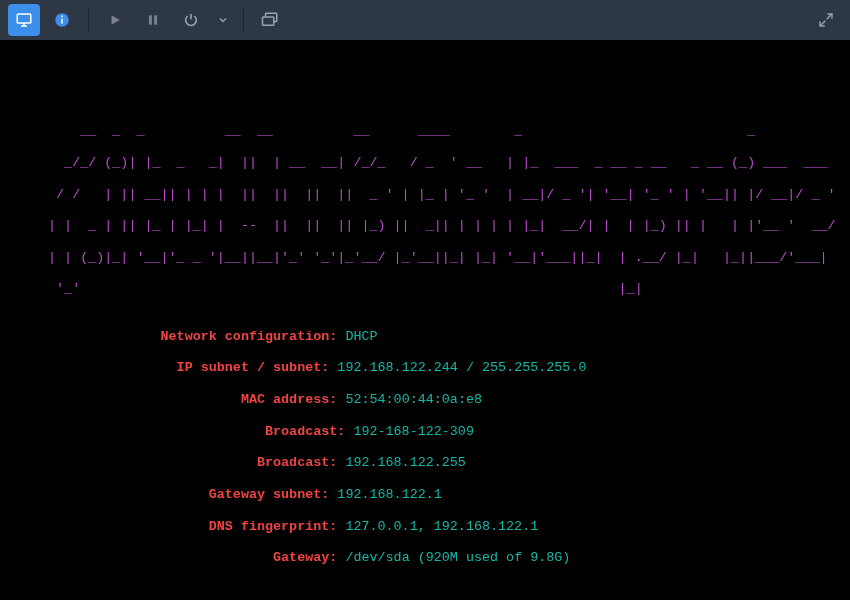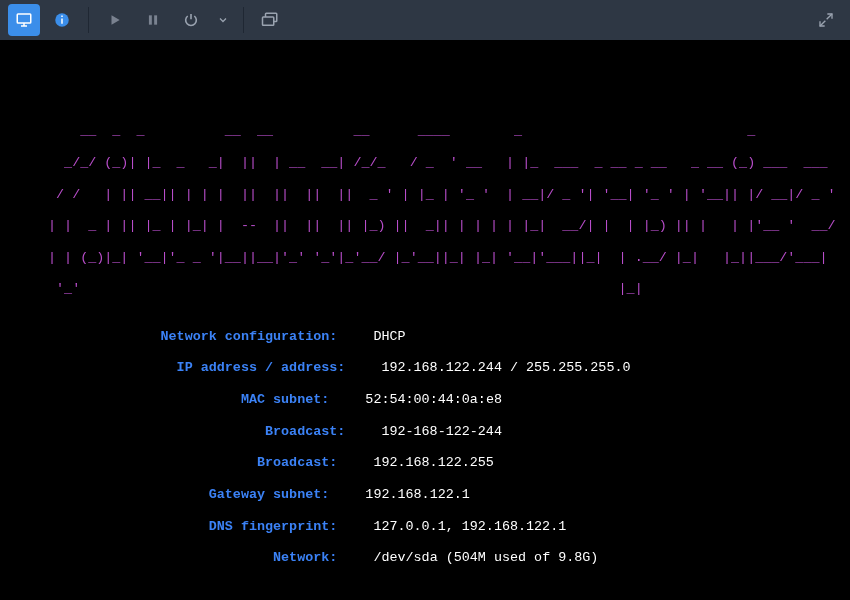--- a/index.html
+++ b/index.html
@@ -18,22 +18,22 @@
     }
     .tb-btn.active { background: #3b8eea; }
     .tb-btn svg { display: block; }
     .tb-sep { width: 1px; height: 26px; background: #1f2733; margin: 0 4px; }
     .tb-spacer { flex: 1; }
     .console {
       padding: 20px 40px 0 40px; width: 100%; height: 560px; background: #000;
       white-space: pre; line-height: 1.18; font-size: 13.4px; letter-spacing: 0;
     }
     .ascii { color: #b84dca; font-weight: normal; }
-    .lbl { color: #3b82f6; font-weight: bold; }
-    .val { color: #ffffff; margin-left: 28px; }
+    .lbl { color: #ef4444; font-weight: bold; }
+    .val { color: #14b8a6; }
     .cert-h { color: #fff; font-weight: bold; }
     .pre-line { display: block; }
   </style>
 </head>
 <body>
 
 <div class="toolbar">
   <div class="tb-btn active">
     <svg width="18" height="18" viewBox="0 0 24 24" fill="none" stroke="#fff" stroke-width="2">
         <rect x="3" y="4" width="18" height="12" rx="1"></rect>
@@ -94,21 +94,21 @@
 </span><span class="pre-line">
 </span><span class="pre-line">
 </span><span class="ascii">     __  _  _          __  __          __      ____        _                            _            </span><span class="pre-line">
 </span><span class="ascii">   _/_/ (_)| |_  _   _|  ||  | __  __| /_/_   / _  ' __   | |_  ___  _ __ _ __   _ __ (_) ___  ___  </span><span class="pre-line">
 </span><span class="ascii">  / /   | || __|| | | |  ||  ||  ||  ||  _ ' | |_ | '_ '  | __|/ _ '| '__| '_ ' | '__|| |/ __|/ _ ' </span><span class="pre-line">
 </span><span class="ascii"> | |  _ | || |_ | |_| |  --  ||  ||  || |_) ||  _|| | | | | |_|  __/| |  | |_) || |   | |'__ '  __/ </span><span class="pre-line">
 </span><span class="ascii"> | | (_)|_| '__|'_ _ '|__||__|'_' '_'|_'__/ |_'__||_| |_| '__|'___||_|  | .__/ |_|   |_||___/'___| </span><span class="pre-line">
 </span><span class="ascii">  '_'                                                                   |_|                        </span><span class="pre-line">
 </span><span class="pre-line">
 </span><span>               <span class="lbl">Network configuration:</span> <span class="val">DHCP</span></span><span class="pre-line">
-</span><span>                 <span class="lbl">IP address / address:</span> <span class="val">192.168.122.244 / 255.255.255.0</span></span><span class="pre-line">
-</span><span>                         <span class="lbl">MAC subnet:</span> <span class="val">52:54:00:44:0a:e8</span></span><span class="pre-line">
-</span><span>                            <span class="lbl">Broadcast:</span> <span class="val">192-168-122-244</span></span><span class="pre-line">
+</span><span>                 <span class="lbl">IP subnet / subnet:</span> <span class="val">192.168.122.244 / 255.255.255.0</span></span><span class="pre-line">
+</span><span>                         <span class="lbl">MAC address:</span> <span class="val">52:54:00:44:0a:e8</span></span><span class="pre-line">
+</span><span>                            <span class="lbl">Broadcast:</span> <span class="val">192-168-122-309</span></span><span class="pre-line">
 </span><span>                           <span class="lbl">Broadcast:</span> <span class="val">192.168.122.255</span></span><span class="pre-line">
 </span><span>                     <span class="lbl">Gateway subnet:</span> <span class="val">192.168.122.1</span></span><span class="pre-line">
 </span><span>                     <span class="lbl">DNS fingerprint:</span> <span class="val">127.0.0.1, 192.168.122.1</span></span><span class="pre-line">
-</span><span>                             <span class="lbl">Network:</span> <span class="val">/dev/sda (504M used of 9.8G)</span></span><span class="pre-line">
+</span><span>                             <span class="lbl">Gateway:</span> <span class="val">/dev/sda (920M used of 9.8G)</span></span><span class="pre-line">
 </span><span class="pre-line">
 </span><span>                       <span class="cert-h">Certificate fingerprint</span></span></div>
 
 </body></html>

